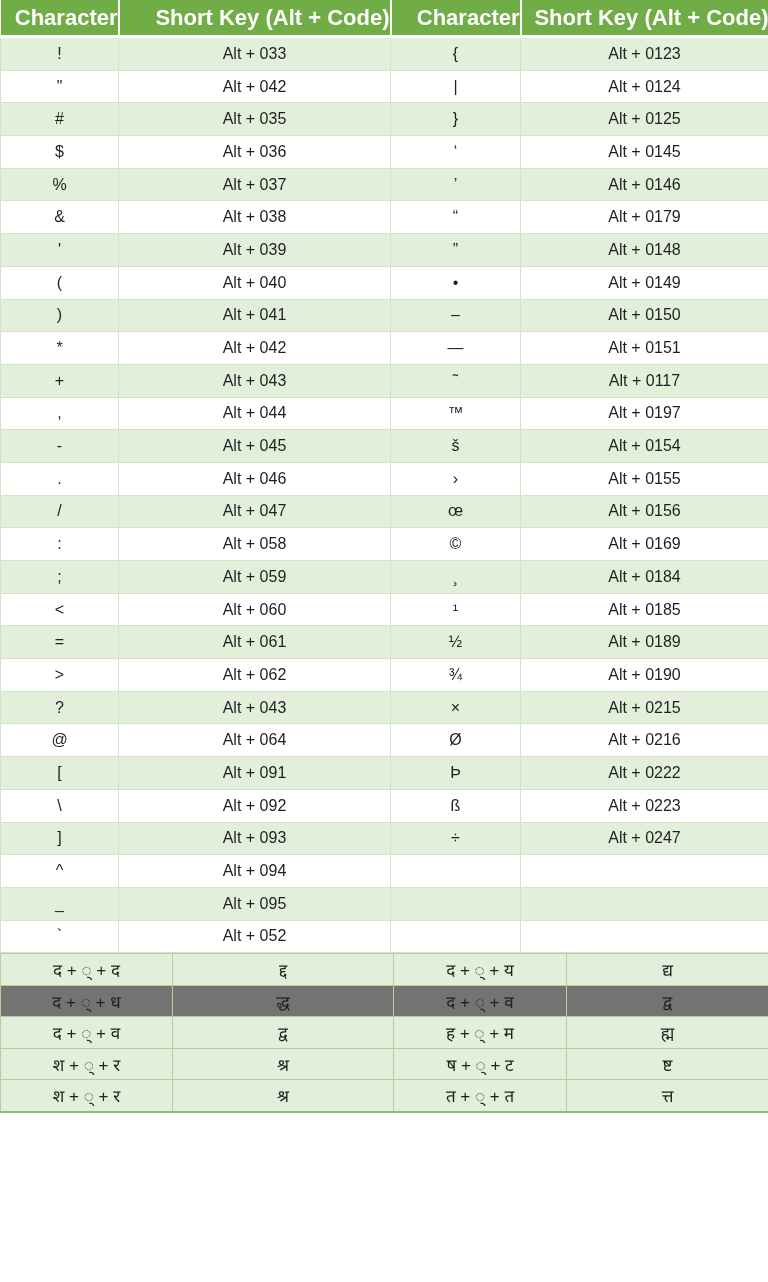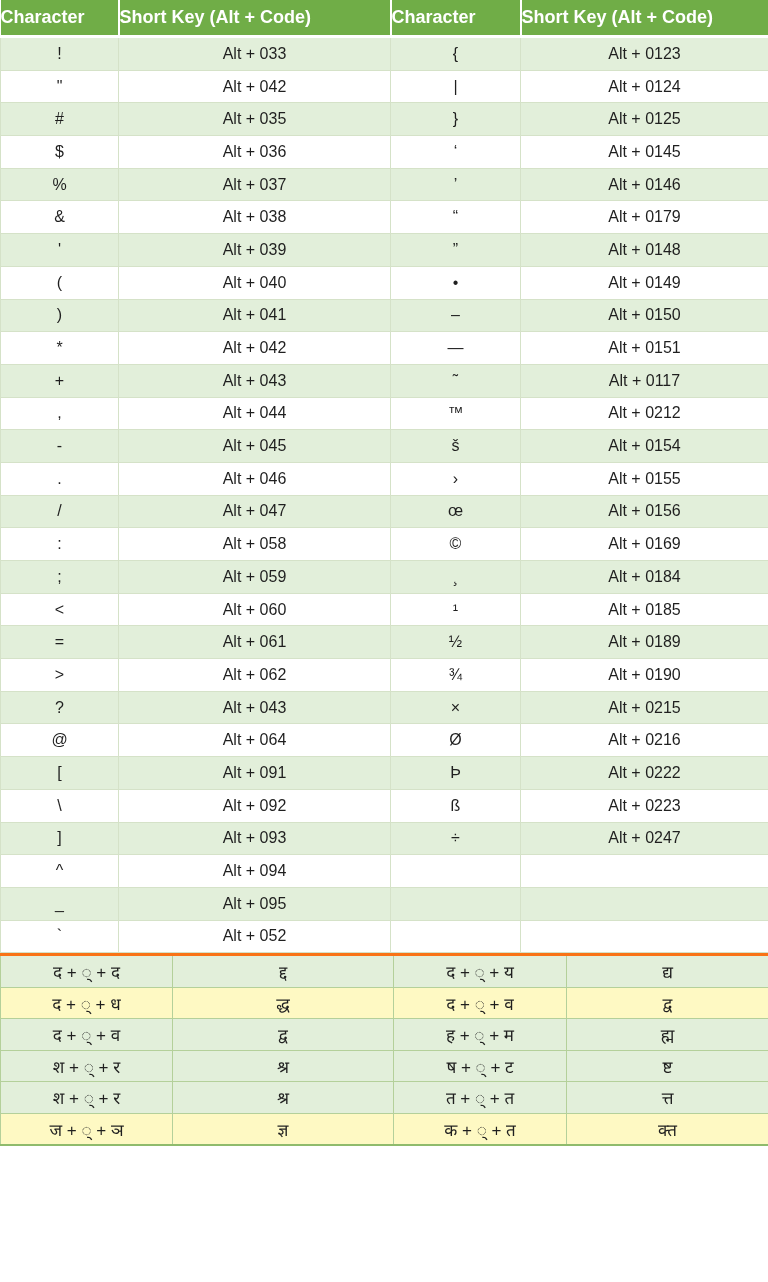--- a/index.html
+++ b/index.html
@@ -22,23 +22,23 @@
   }
   
   .alt-table col.c1 { width: 118px; }
   .alt-table col.c2 { width: 272px; }
   .alt-table col.c3 { width: 130px; }
   .alt-table col.c4 { width: 248px; }
   .alt-table th {
     background: #70AD47;
     color: #ffffff;
     font-weight: bold;
-    font-size: 18px;
+    font-size: 22px;
     height: 35px;
-    text-align: left;
+    text-align: right;
     vertical-align: middle;
     border-right: 2px solid #ffffff;
     border-bottom: 3px solid #ffffff;
     padding: 0;
   }
   .alt-table th:last-child { border-right: none; }
   .alt-table td {
     height: 31.7px;
     text-align: center;
     vertical-align: middle;
@@ -47,37 +47,37 @@
     border: 1px solid #d5e2c8;
     padding: 0;
     background: #ffffff;
     overflow: hidden;
     white-space: nowrap;
   }
   .alt-table tr.alt td { background: #E2EFDA; }
   .alt-table td.sym { font-size: 16px; }
   
   .conjunct-table {
-    border-top: 3px solid #f97316;
+    border-top: 1px solid #f97316;
     border-bottom: 2px solid #8fbb6c;
     border-radius: 10px;
   }
   .conjunct-table col.c1 { width: 172px; }
   .conjunct-table col.c2 { width: 221px; }
   .conjunct-table col.c3 { width: 173px; }
   .conjunct-table col.c4 { width: 202px; }
   .conjunct-table td {
     height: 30.5px;
     text-align: center;
     vertical-align: middle;
     font-size: 17px;
     color: #1f1f1f;
     border: 1px solid #b4d09a;
     padding: 0;
-    background: #fef9c3;
+    background: #737373;
     overflow: hidden;
     white-space: nowrap;
   }
   .conjunct-table tr.alt td { background: #E2EFDA; }
 </style>
 </head>
 <body>
 
 <div class="page">
 
@@ -160,21 +160,21 @@
         <tr class="alt">
           <td class="sym">+</td>
           <td>Alt + 043</td>
           <td class="sym">˜</td>
           <td>Alt + 0117</td>
         </tr>
         <tr>
           <td class="sym">,</td>
           <td>Alt + 044</td>
           <td class="sym">™</td>
-          <td>Alt + 0212</td>
+          <td>Alt + 0197</td>
         </tr>
         <tr class="alt">
           <td class="sym">-</td>
           <td>Alt + 045</td>
           <td class="sym">š</td>
           <td>Alt + 0154</td>
         </tr>
         <tr>
           <td class="sym">.</td>
           <td>Alt + 046</td>
@@ -299,22 +299,16 @@
           <td>श्र</td>
           <td>ष + ◌् + ट</td>
           <td>ष्ट</td>
         </tr>
         <tr class="alt">
           <td>श + ◌् + र</td>
           <td>श्र</td>
           <td>त + ◌् + त</td>
           <td>त्त</td>
         </tr>
-        <tr>
-          <td>ज + ◌् + ञ</td>
-          <td>ज्ञ</td>
-          <td>क + ◌् + त</td>
-          <td>क्त</td>
-        </tr>
       </tbody>
   </table>
 
 </div>
 
 </body></html>

